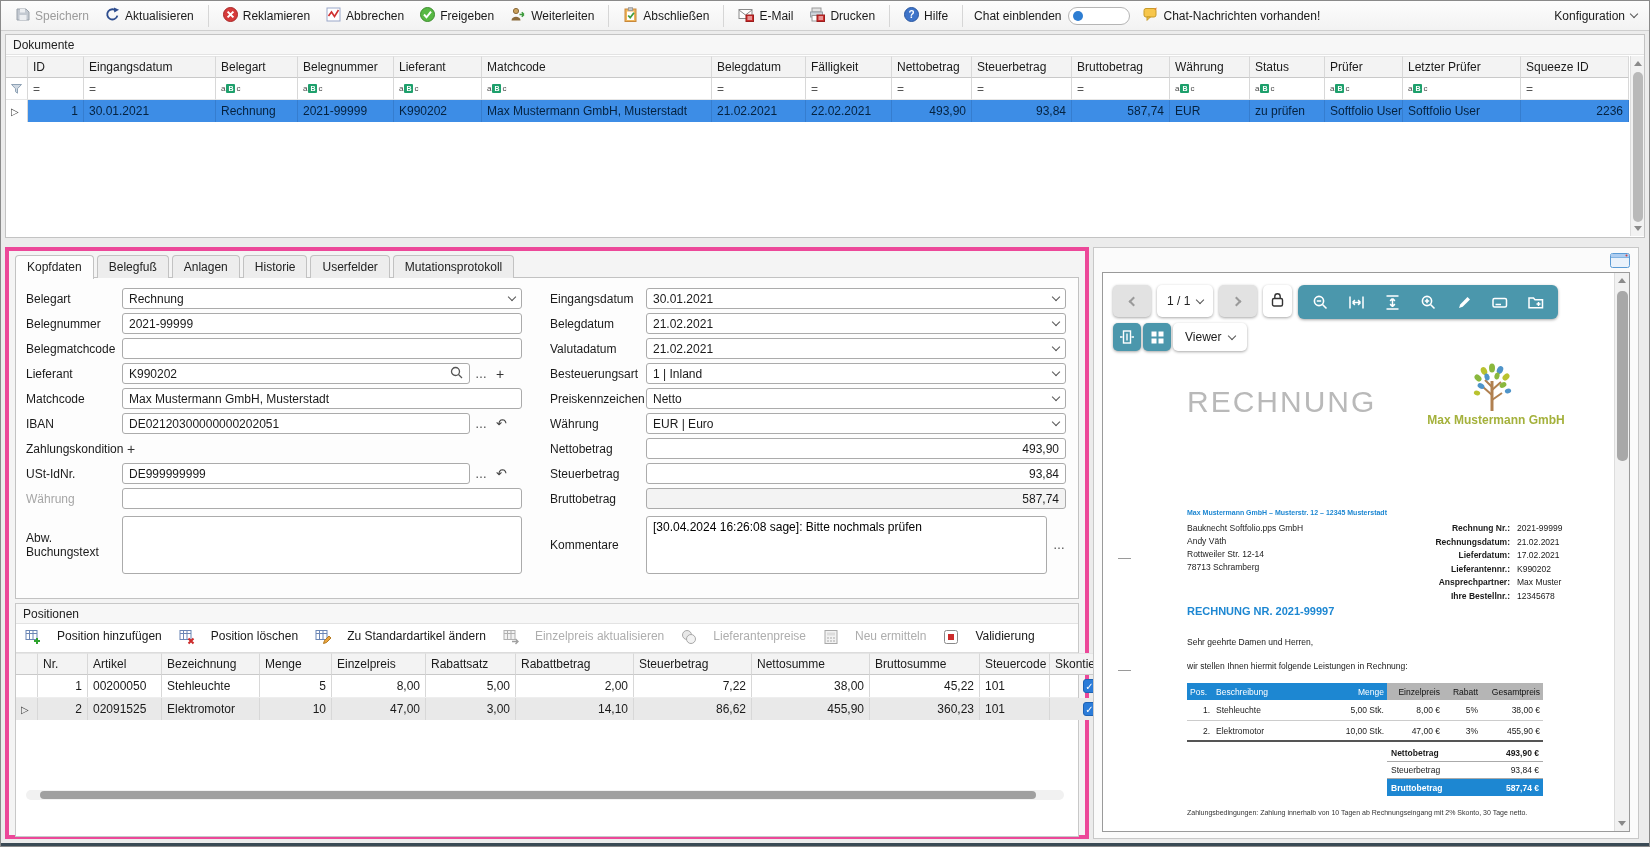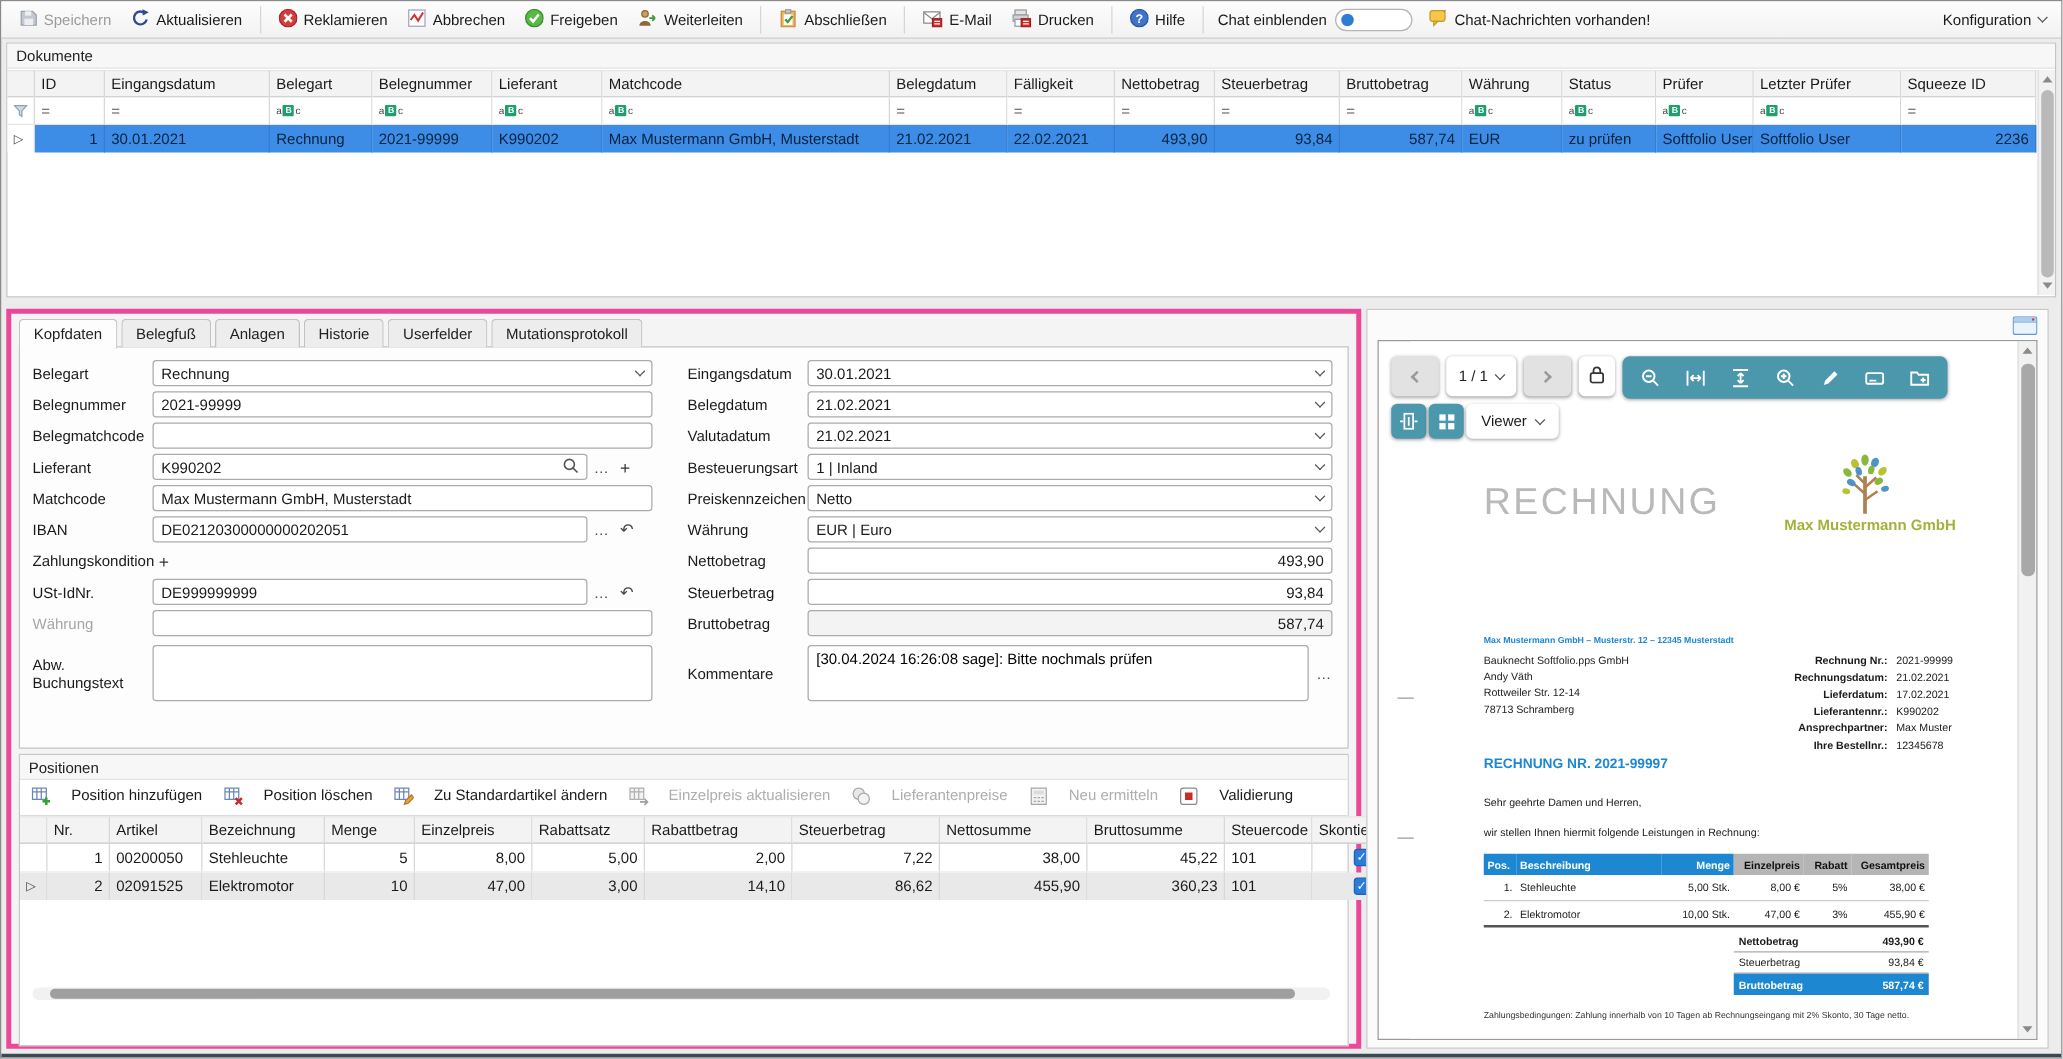--- a/index.html
+++ b/index.html
@@ -62,21 +62,21 @@
           background:#fff; padding:0 6px; gap:6px; }
   .fctl.ro { background:#f3f3f3; }
   .fin { border:none; outline:none; flex:1; min-width:0; background:transparent;
          font:12px "Liberation Sans",sans-serif; color:#1a1a1a; }
   .fin.num { text-align:right; }
   .outicons { display:flex; align-items:center; gap:8px; margin-left:5px; color:#555; flex:none; }
   .dots { letter-spacing:1px; color:#444; }
   .plus { font-size:14px; color:#333; }
   .undo { font-size:13px; color:#444; }
   .ftext { flex:1; overflow:hidden; white-space:nowrap; }
-  .farea { border:1px solid #ababab; border-radius:3px; background:#fff; width:100%; height:45px;
+  .farea { border:1px solid #ababab; border-radius:3px; background:#fff; width:100%; height:58px;
            font:12px "Liberation Sans",sans-serif; resize:none; outline:none; padding:3px 6px; }
   .arearow { display:flex; align-items:center; margin-top:5px; }
 
   
   .pos-group { position:absolute; left:6px; right:6px; top:352px; height:234px;
                background:#fff; border:1px solid #c8c8c8; }
   .pos-toolbar { position:absolute; left:0; right:0; top:20px; height:29px; background:#fff;
                  border-bottom:1px solid #dcdcdc; display:flex; align-items:center; padding:0 9px; gap:17px; }
   .pbtn { display:flex; align-items:flex-start; gap:16px; white-space:nowrap; }
   .pbtn.disabled { color:#aeaeae; }
@@ -123,21 +123,21 @@
   .inv-rcpt { position:absolute; left:59px; top:249px; font-size:8.5px; color:#222; line-height:13px; }
   .inv-meta { position:absolute; left:190px; top:249px; width:254px; font-size:8.5px; line-height:13.5px; }
   .mrow { display:flex; }
   .mlab { flex:1; text-align:right; font-weight:bold; }
   .mval { width:62px; padding-left:7px; text-align:left; }
   .inv-head { position:absolute; left:59px; top:332px; font-size:11px; font-weight:bold; color:#1d87d2; }
   .inv-sal { position:absolute; left:59px; top:364px; font-size:8.5px; }
   .inv-intro { position:absolute; left:59px; top:388px; font-size:8.5px; }
   .inv-table { position:absolute; left:59px; top:410px; width:356px; font-size:8.5px; }
   .itr { display:flex; align-items:center; }
-  .ith { height:17px; font-weight:bold; }
+  .ith { height:17px; font-weight:normal; }
   .ic-pos { width:26px; padding:0 3px; flex:none; }
   .ic-desc { width:116px; padding:0 3px; flex:none; }
   .ic-qty { width:58px; padding:0 3px; text-align:right; flex:none; }
   .ic-unit { width:56px; padding:0 3px; text-align:right; flex:none; }
   .ic-rab { width:38px; padding:0 3px; text-align:right; flex:none; }
   .ic-tot { width:62px; padding:0 3px; text-align:right; flex:none; }
   .bluebg { background:#1d87d2; color:#fff; height:17px; display:flex; align-items:center; }
   .graybg { background:#b5b5b5; color:#111; height:17px; display:flex; align-items:center; }
   .itr.data { height:21px; border-bottom:1px solid #ccc; }
   .itr.data:last-child { border-bottom:2px solid #555; }

